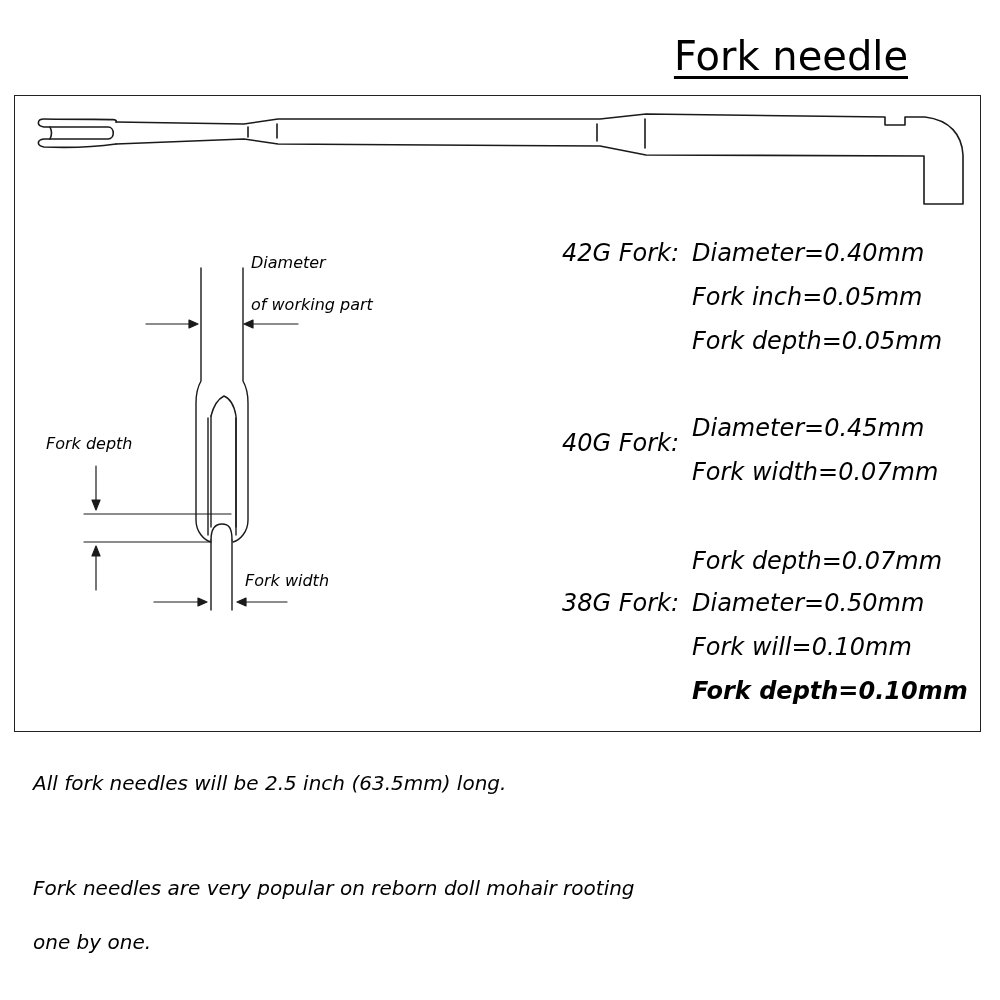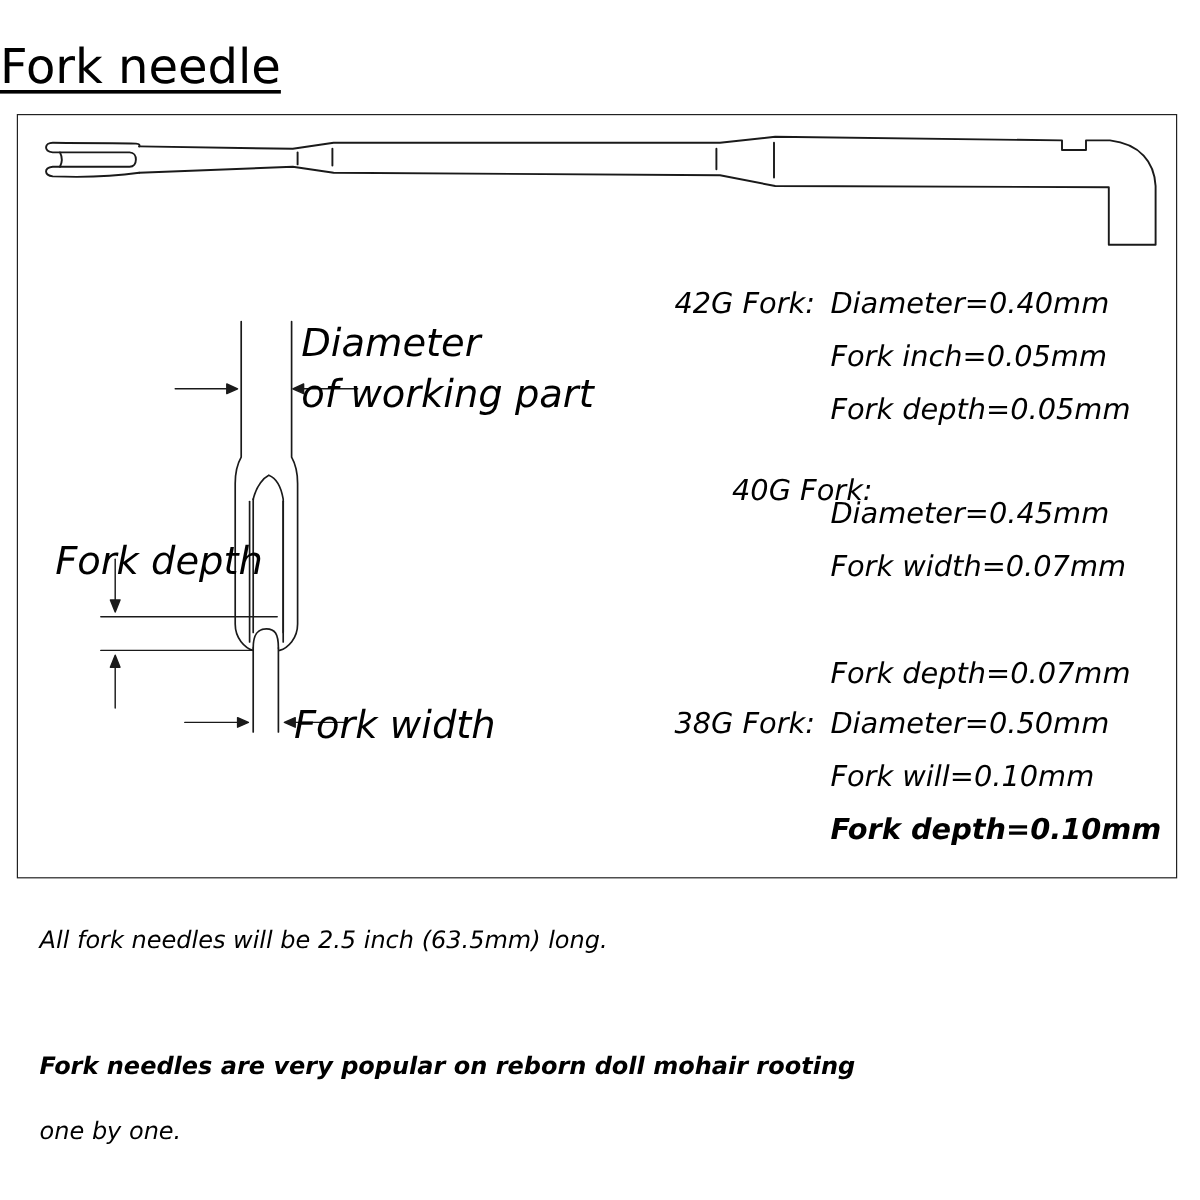--- a/index.html
+++ b/index.html
@@ -1,24 +1,24 @@
 <!DOCTYPE html>
 <html><head>
 <meta charset="utf-8">
 <style>
   html, body { margin: 0; padding: 0; background: #ffffff; }
   body { width: 1000px; height: 1000px; position: relative; overflow: hidden;
          font-family: "DejaVu Sans", sans-serif; color: #000; }
-  .title { position: absolute; left: 0; width: 908px; top: 30px; text-align: left;
+  .title { position: absolute; left: 0; width: 908px; top: 30px; text-align: right;
            font-size: 40px; line-height: 52px; }
   .title span { text-decoration: underline; text-decoration-thickness: 3px; text-underline-offset: 6px; }
   .frame { position: absolute; left: 14px; top: 95px; width: 967px; height: 637px;
            border: 1.5px solid #222; box-sizing: border-box; }
   svg.draw { position: absolute; left: 0; top: 0; }
-  .lbl { position: absolute; font-style: italic; font-size: 32px; line-height: 30px; white-space: nowrap; margin-top: 23px; }
+  .lbl { position: absolute; font-style: italic; font-size: 16px; line-height: 30px; white-space: nowrap; }
   .spec { position: absolute; font-style: italic; font-size: 24px; line-height: 30px; white-space: nowrap; }
   .note { position: absolute; left: 33px; font-style: italic; font-size: 20px; line-height: 36px; white-space: nowrap; }
 </style>
 </head>
 <body>
 
 <div class="title">
   <span>Fork needle</span>
 </div>
 
@@ -83,27 +83,27 @@
 <div class="lbl" style="left:46px; top:429px;">Fork depth</div>
 <div class="lbl" style="left:245px; top:566px;">Fork width</div>
 
 <div>
   <div class="spec" style="left:562px; top:238px;">42G Fork:</div>
   <div class="spec" style="left:692px; top:238px;">Diameter=0.40mm</div>
   <div class="spec" style="left:692px; top:282px;">Fork inch=0.05mm</div>
   <div class="spec" style="left:692px; top:326px;">Fork depth=0.05mm</div>
 </div>
 <div>
-  <div class="spec" style="left:562px; top:394px;margin-left:48px;">40G Fork:</div>
+  <div class="spec" style="left:562px; top:428px;">40G Fork:</div>
   <div class="spec" style="left:692px; top:413px;">Diameter=0.45mm</div>
   <div class="spec" style="left:692px; top:457px;">Fork width=0.07mm</div>
   <div class="spec" style="left:692px; top:501px;margin-top:45px;">Fork depth=0.07mm</div>
 </div>
 <div>
   <div class="spec" style="left:562px; top:588px;">38G Fork:</div>
   <div class="spec" style="left:692px; top:588px;">Diameter=0.50mm</div>
   <div class="spec" style="left:692px; top:632px;">Fork will=0.10mm</div>
   <div class="spec" style="left:692px; top:676px;font-weight:bold;">Fork depth=0.10mm</div>
 </div>
 
 <div class="note" style="top:765px;">All fork needles will be 2.5 inch (63.5mm) long.</div>
-<div class="note" style="top:870px;font-weight:bold;">Fork needles are very popular on reborn doll mohair rooting</div>
+<div class="note" style="top:870px;">Fork needles are very popular on reborn doll mohair rooting</div>
 <div class="note" style="top:924px;">one by one.</div>
 
 </body></html>

